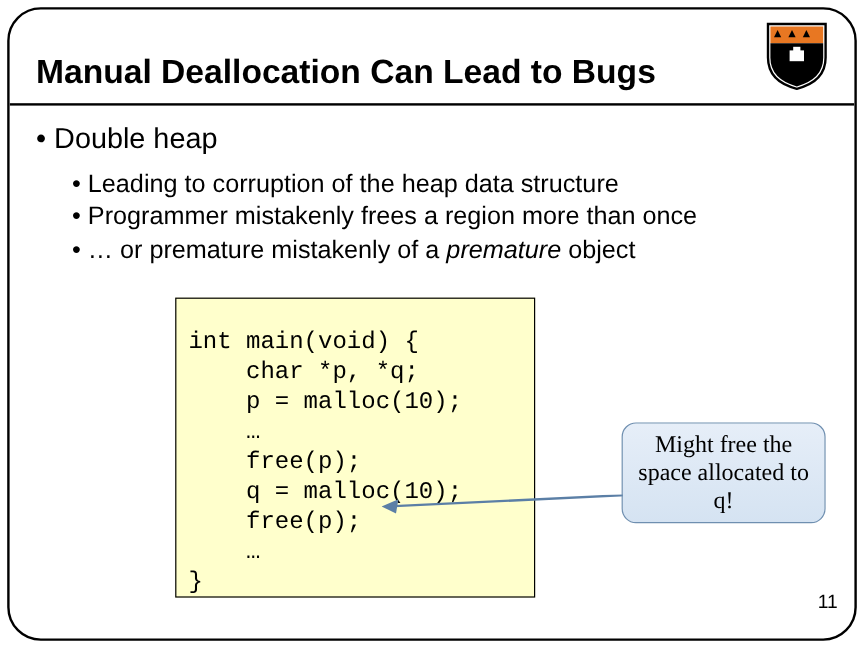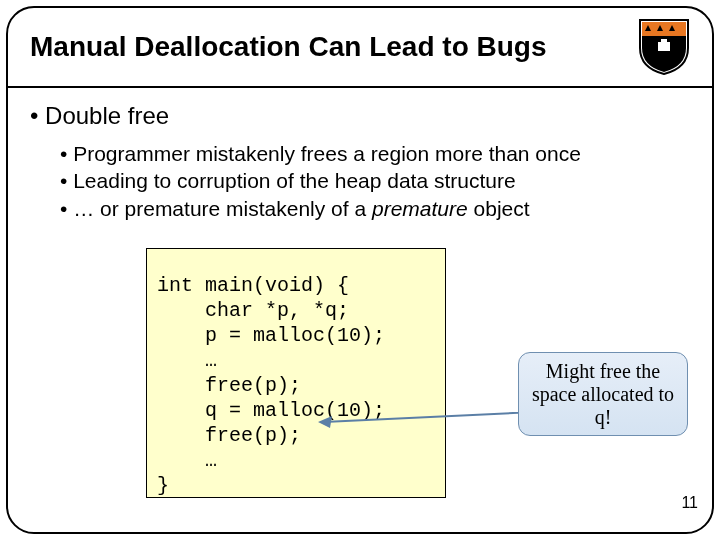--- a/index.html
+++ b/index.html
@@ -13,21 +13,21 @@
     border-radius: 28px;
     background: #fff;
     overflow: hidden;
   }
 
   .title-bar {
     position: relative;
     border-bottom: 2px solid #000;
     padding: 10px 22px 10px 22px;
     display: flex;
-    align-items: center;
+    align-items: flex-end;
     justify-content: space-between;
     gap: 29px;
   }
   .title-text {
     font-size: 28px;
     font-weight: bold;
     color: #000;
   }
   .shield {
     width: 52px; height: 58px;
@@ -126,23 +126,23 @@
         <g fill="#000">
           <path d="M10 7 L13 13 L7 13 Z"></path>
           <path d="M22 7 L25 13 L19 13 Z"></path>
           <path d="M34 7 L37 13 L31 13 Z"></path>
         </g>
       </svg>
     </div>
   </div>
 
   <div class="content">
-    <div class="bullet-lvl1">Double free</div>
+    <div class="bullet-lvl1">Double heap</div>
+    <div class="bullet-lvl2">Leading to corruption of the heap data structure</div>
     <div class="bullet-lvl2">Programmer mistakenly frees a region more than once</div>
-    <div class="bullet-lvl2">Leading to corruption of the heap data structure</div>
     <div class="bullet-lvl2"><span>… or premature mistakenly of a </span><span class="italic">premature</span><span> object</span></div>
   </div>
 
   <div class="code-area">int main(void) {
     char *p, *q;
     p = malloc(10);
     …
     free(p);
     q = malloc(10);
     free(p);

